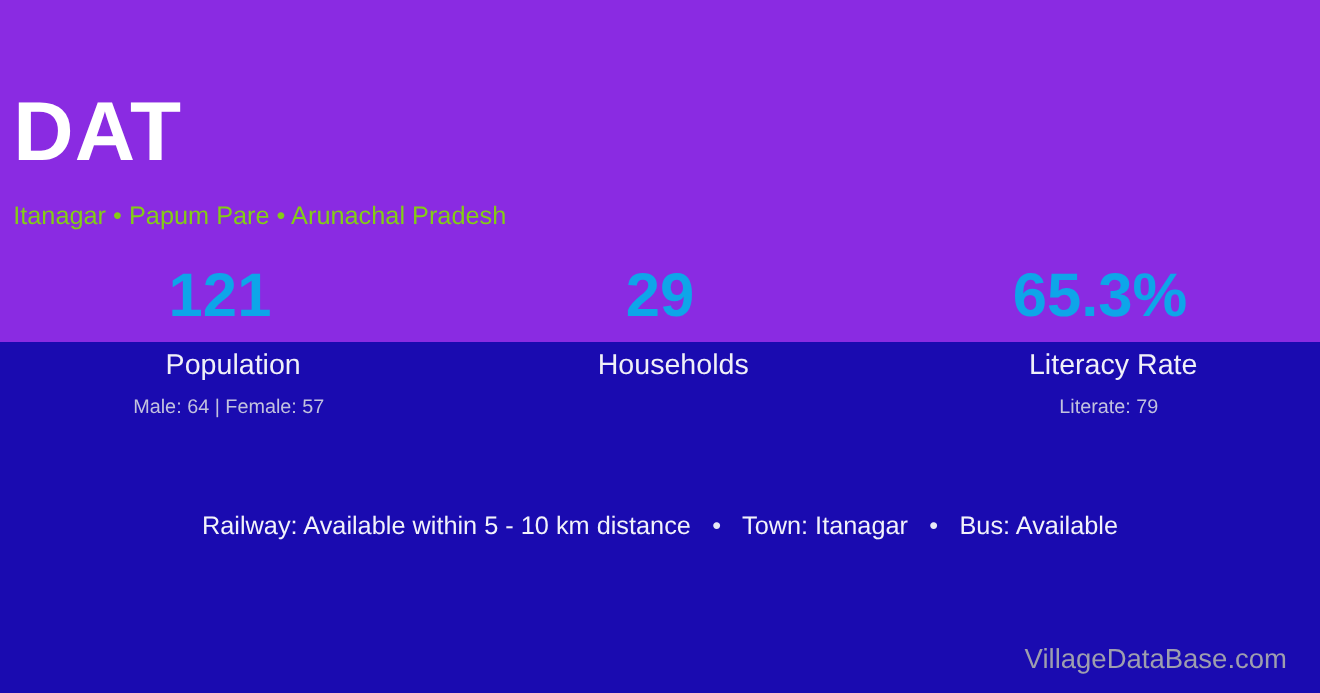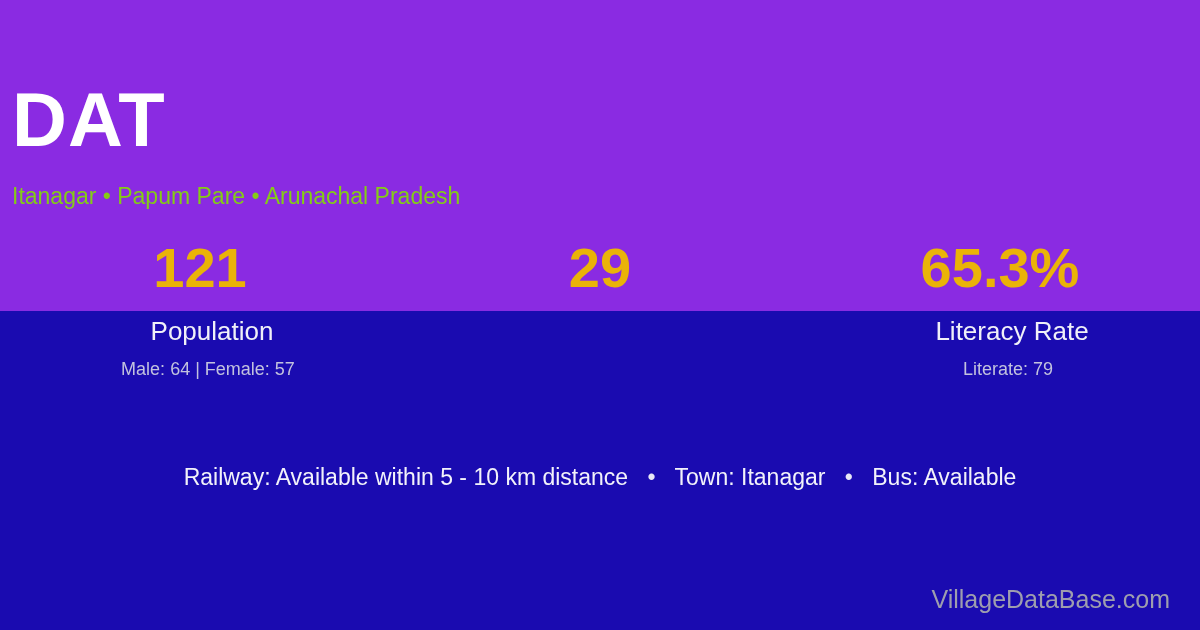--- a/index.html
+++ b/index.html
@@ -65,21 +65,21 @@
     display: flex;
     z-index: 5;
   }
   .stat-cell {
     flex: 1 1 0;
     text-align: center;
   }
   .stat-value {
     font-size: 56px;
     font-weight: bold;
-    color: #eab308;
+    color: #0ea5e9;
     line-height: 1;
     height: 62px;
     display: block;
   }
   .stat-label {
     display: block;
     margin-top: 16px;
     font-size: 26px;
     font-weight: normal;
     color: #f0f0f8;
@@ -141,20 +141,21 @@
 <div class="stats-row">
 
   <div class="stat-cell">
     <span class="stat-value">121</span>
     <span class="stat-label">Population</span>
     <span class="stat-sub">Male: 64 | Female: 57</span>
   </div>
 
   <div class="stat-cell">
     <span class="stat-value">29</span>
+    <span class="stat-label">Households</span>
     <span class="stat-sub"></span>
   </div>
 
   <div class="stat-cell">
     <span class="stat-value">65.3%</span>
     <span class="stat-label">Literacy Rate</span>
     <span class="stat-sub">Literate: 79</span>
   </div>
 
 </div>

